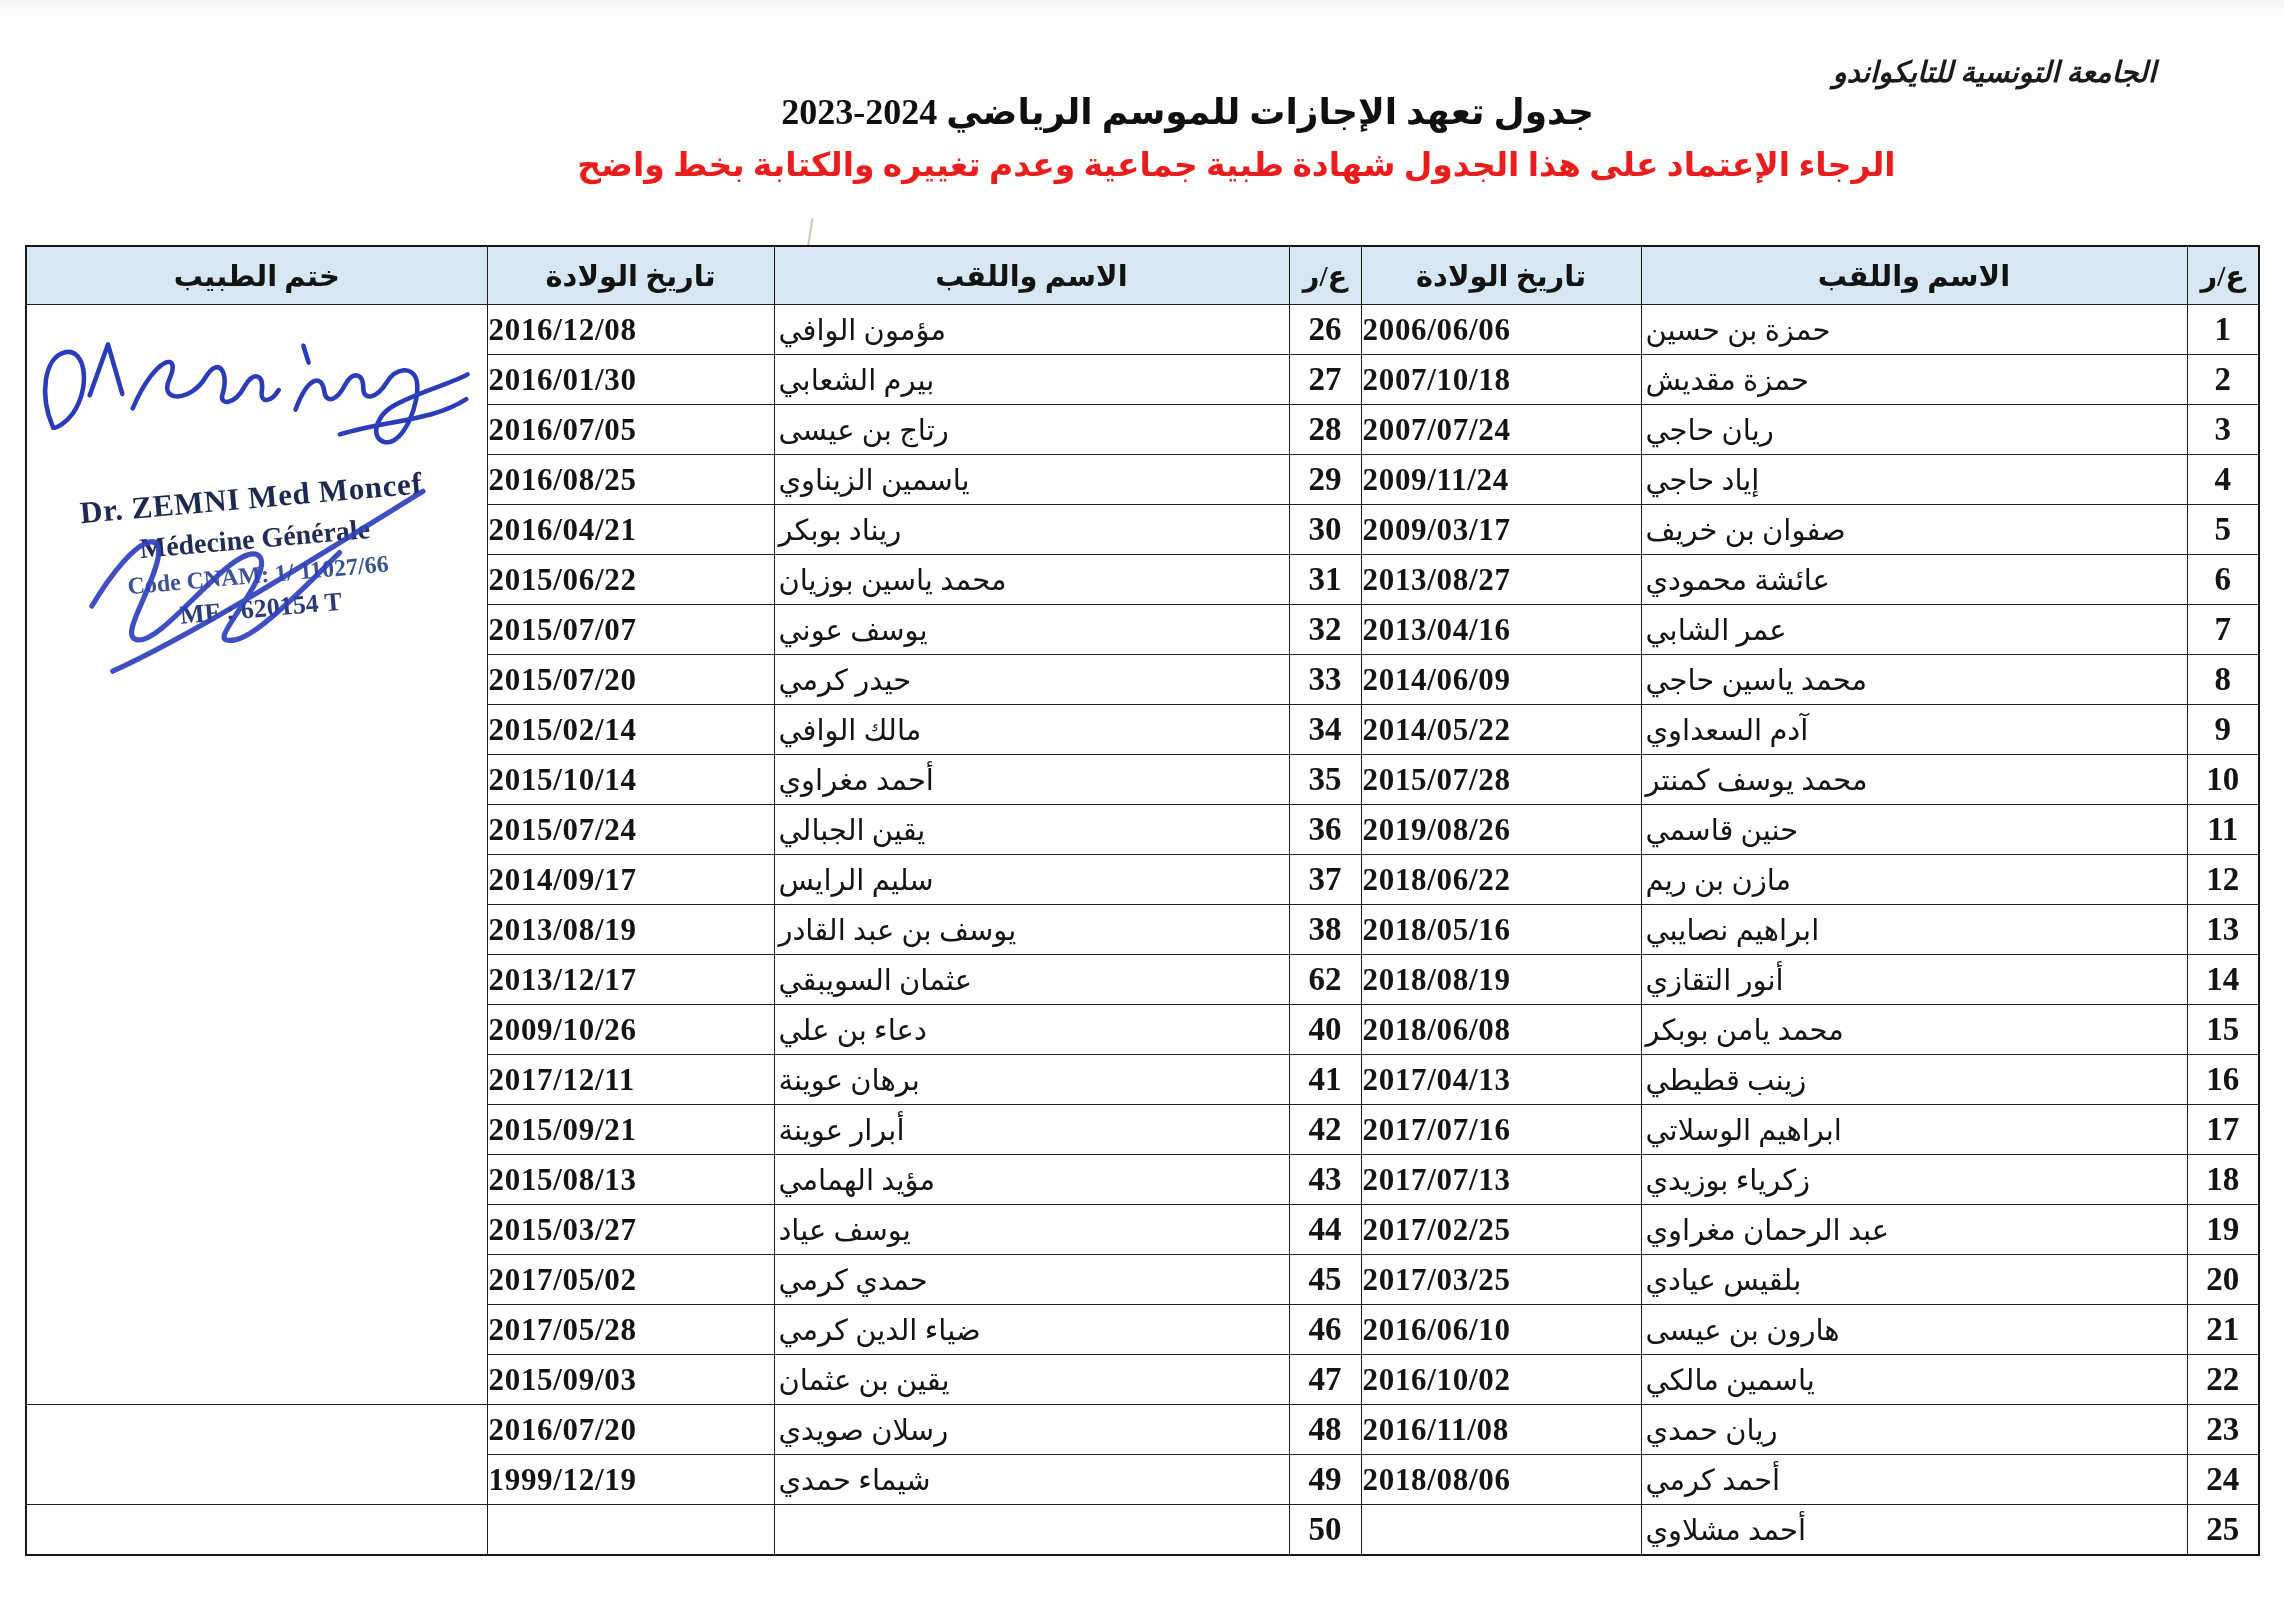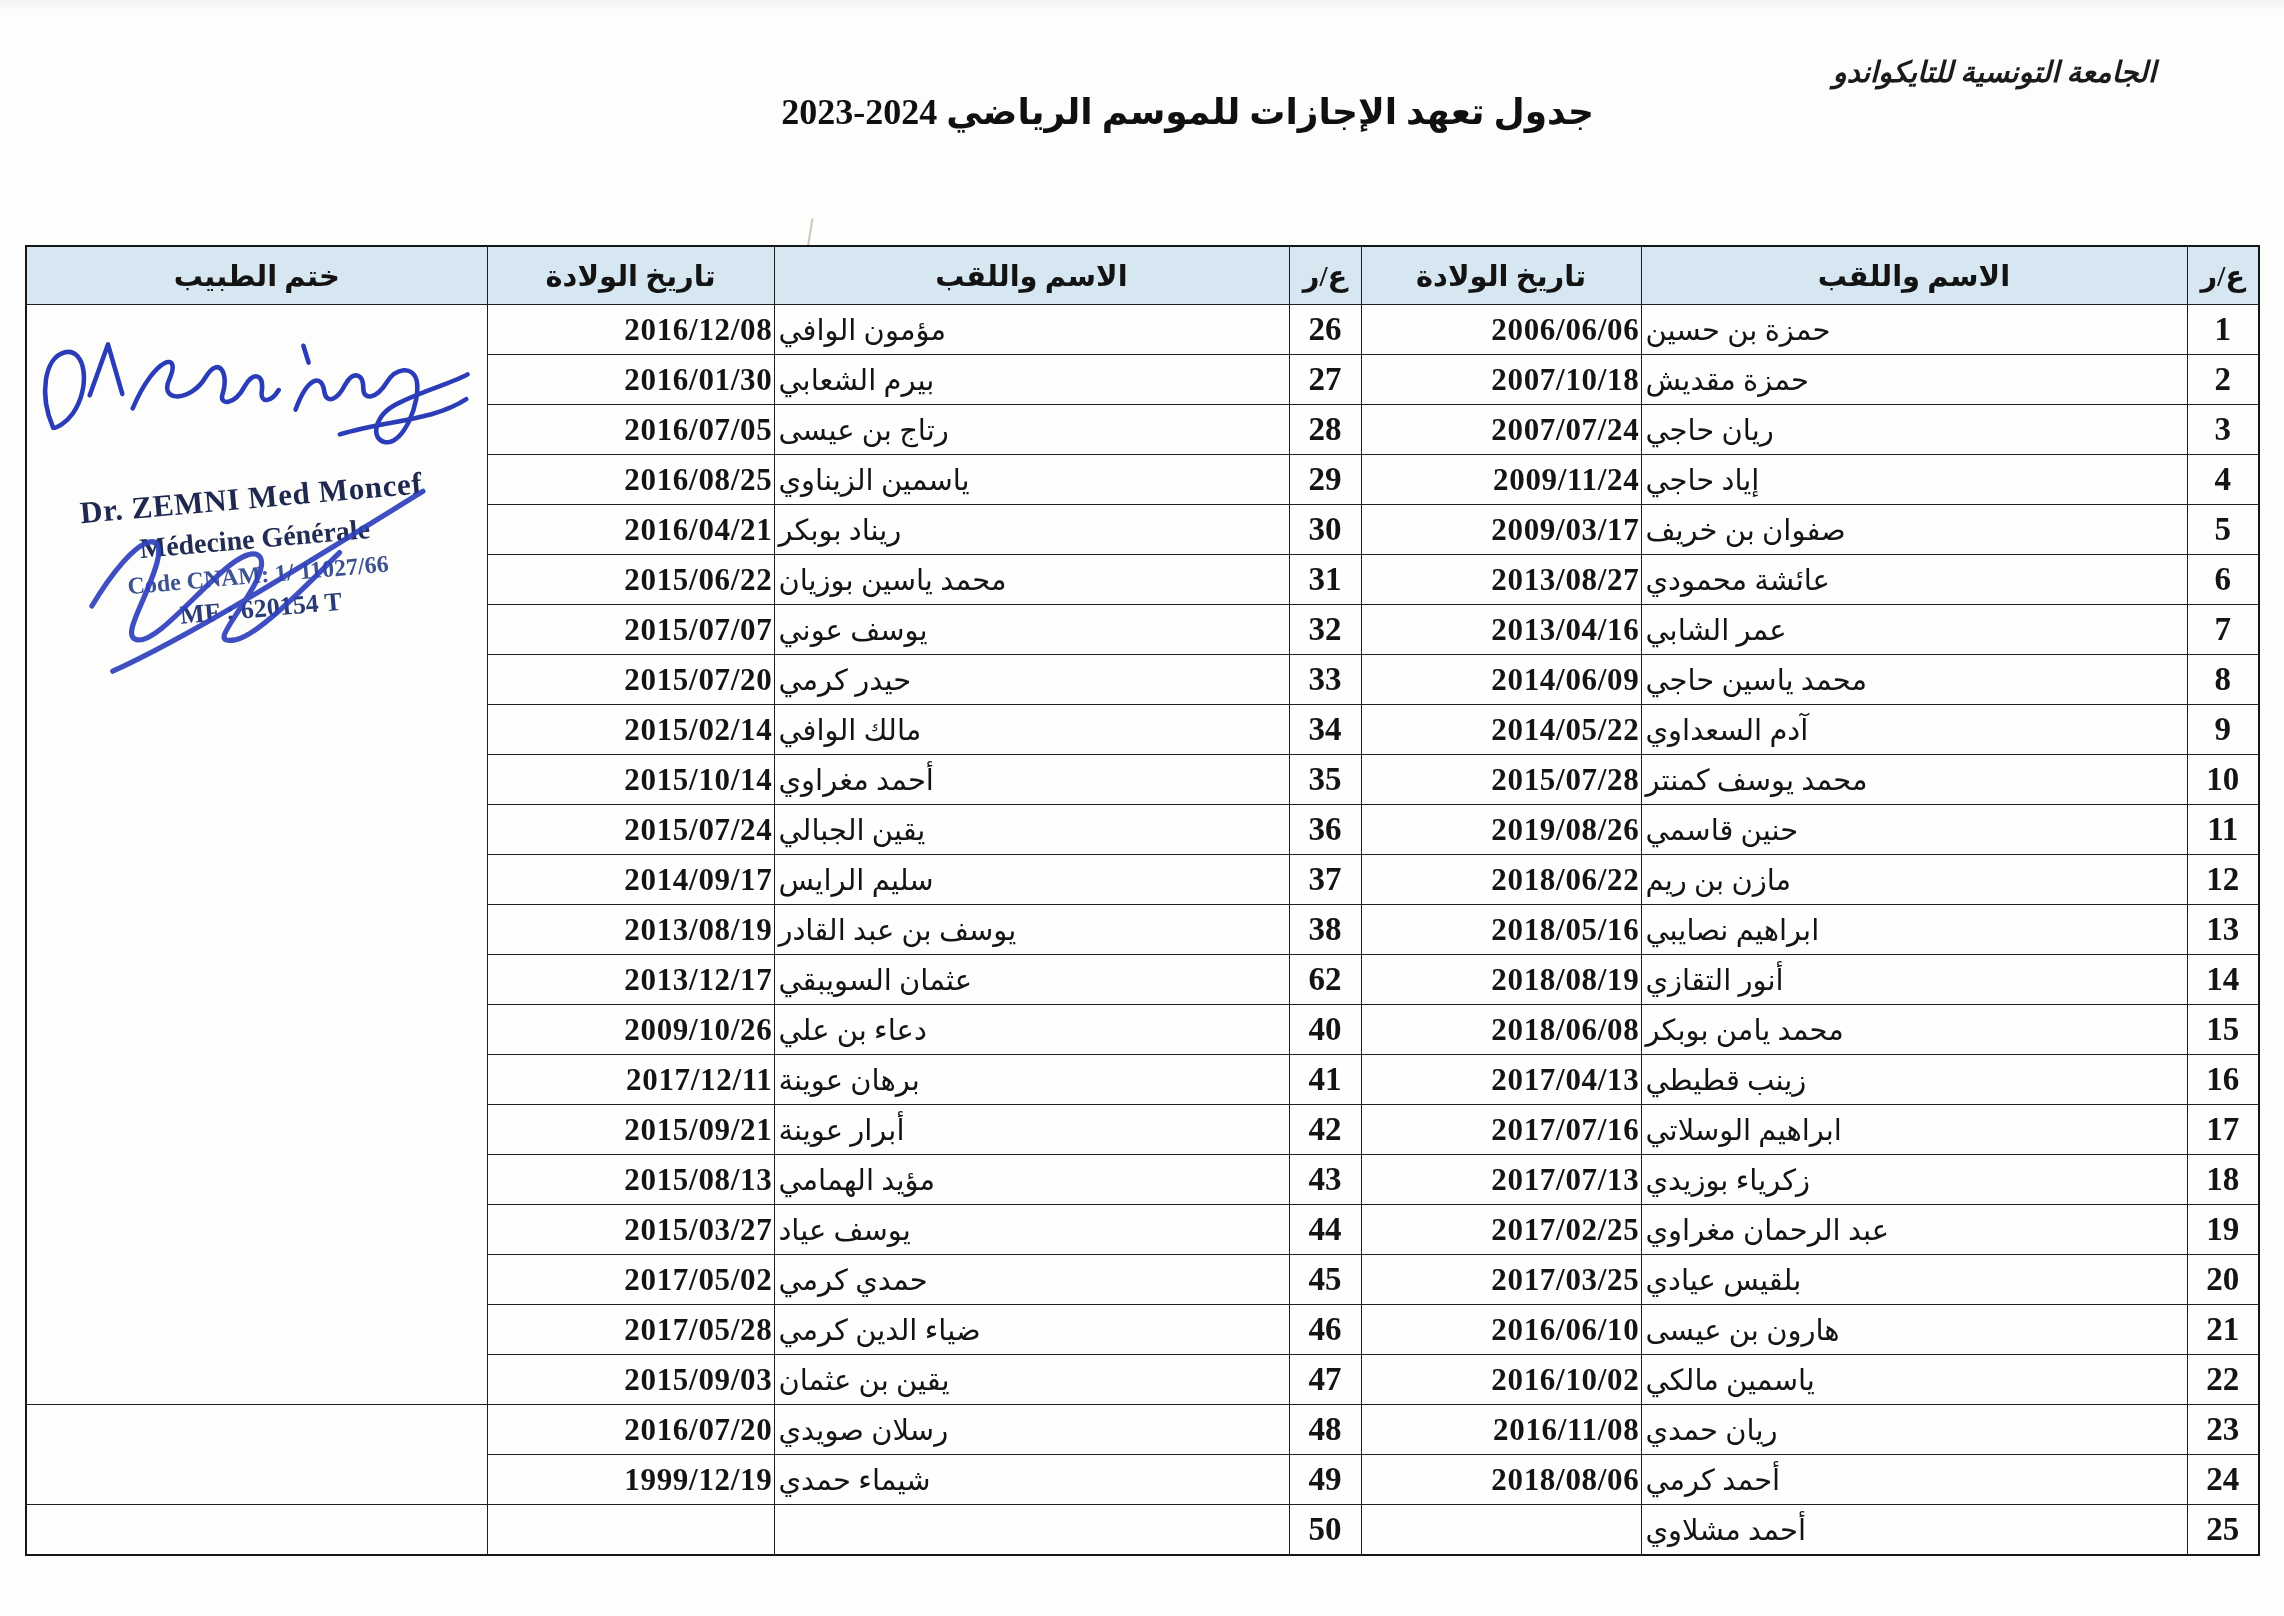--- a/index.html
+++ b/index.html
@@ -41,21 +41,21 @@
   }
   table.roster,table.roster th,table.roster td{border:1.3px solid #1e1e1e;}
   table.roster{border:2.6px solid #161616;}
   thead th{
     background:#d7e7f2;font-size:29px;height:55px;
     font-weight:700;color:#131313;border-bottom:2px solid #111;margin-left:36px;
   }
   tbody tr{height:50px;}
   td.num{font-size:33px;text-align:center;font-weight:700;}
   td.name{font-size:29px;text-align:left;padding:0 17px 0 3.9px;font-weight:400;}
-  td.date{font-size:31px;text-align:right;direction:ltr;font-weight:700;letter-spacing:0.7px;}
+  td.date{font-size:31px;text-align:left;direction:ltr;font-weight:700;letter-spacing:0.7px;}
   td.stamp-cell{position:relative;vertical-align:top;background:#fdfdfb;}
 
   .stamp-wrap{position:absolute;inset:0;}
   .sig{position:absolute;}
   .sig path{fill:none;stroke:#2b3cb8;stroke-width:7;stroke-linecap:round;stroke-linejoin:round;}
   .sig1{top:11.7px;left:7.8px;}
   .sig2{top:164px;left:31px;opacity:.92;}
   .sig2 path{stroke:#2f41bd;stroke-width:8;}
   .stamp-block{
     position:absolute;top:175px;left:40px;width:378px;
@@ -69,20 +69,21 @@
 </style>
 </head>
 <body>
 
 <div class="page">
 
   <div class="org">الجامعة التونسية للتايكواندو</div>
 
   <div class="title">جدول تعهد الإجازات للموسم الرياضي 2024-2023</div>
 
+  <div class="notice">الرجاء الإعتماد على هذا الجدول شهادة طبية جماعية وعدم تغييره والكتابة بخط واضح</div>
 
 
   <div class="crease"></div>
 
   <table class="roster">
     <colgroup>
       <col style="width:72px">
         <col style="width:546px">
         <col style="width:280px">
       <col style="width:72px">

